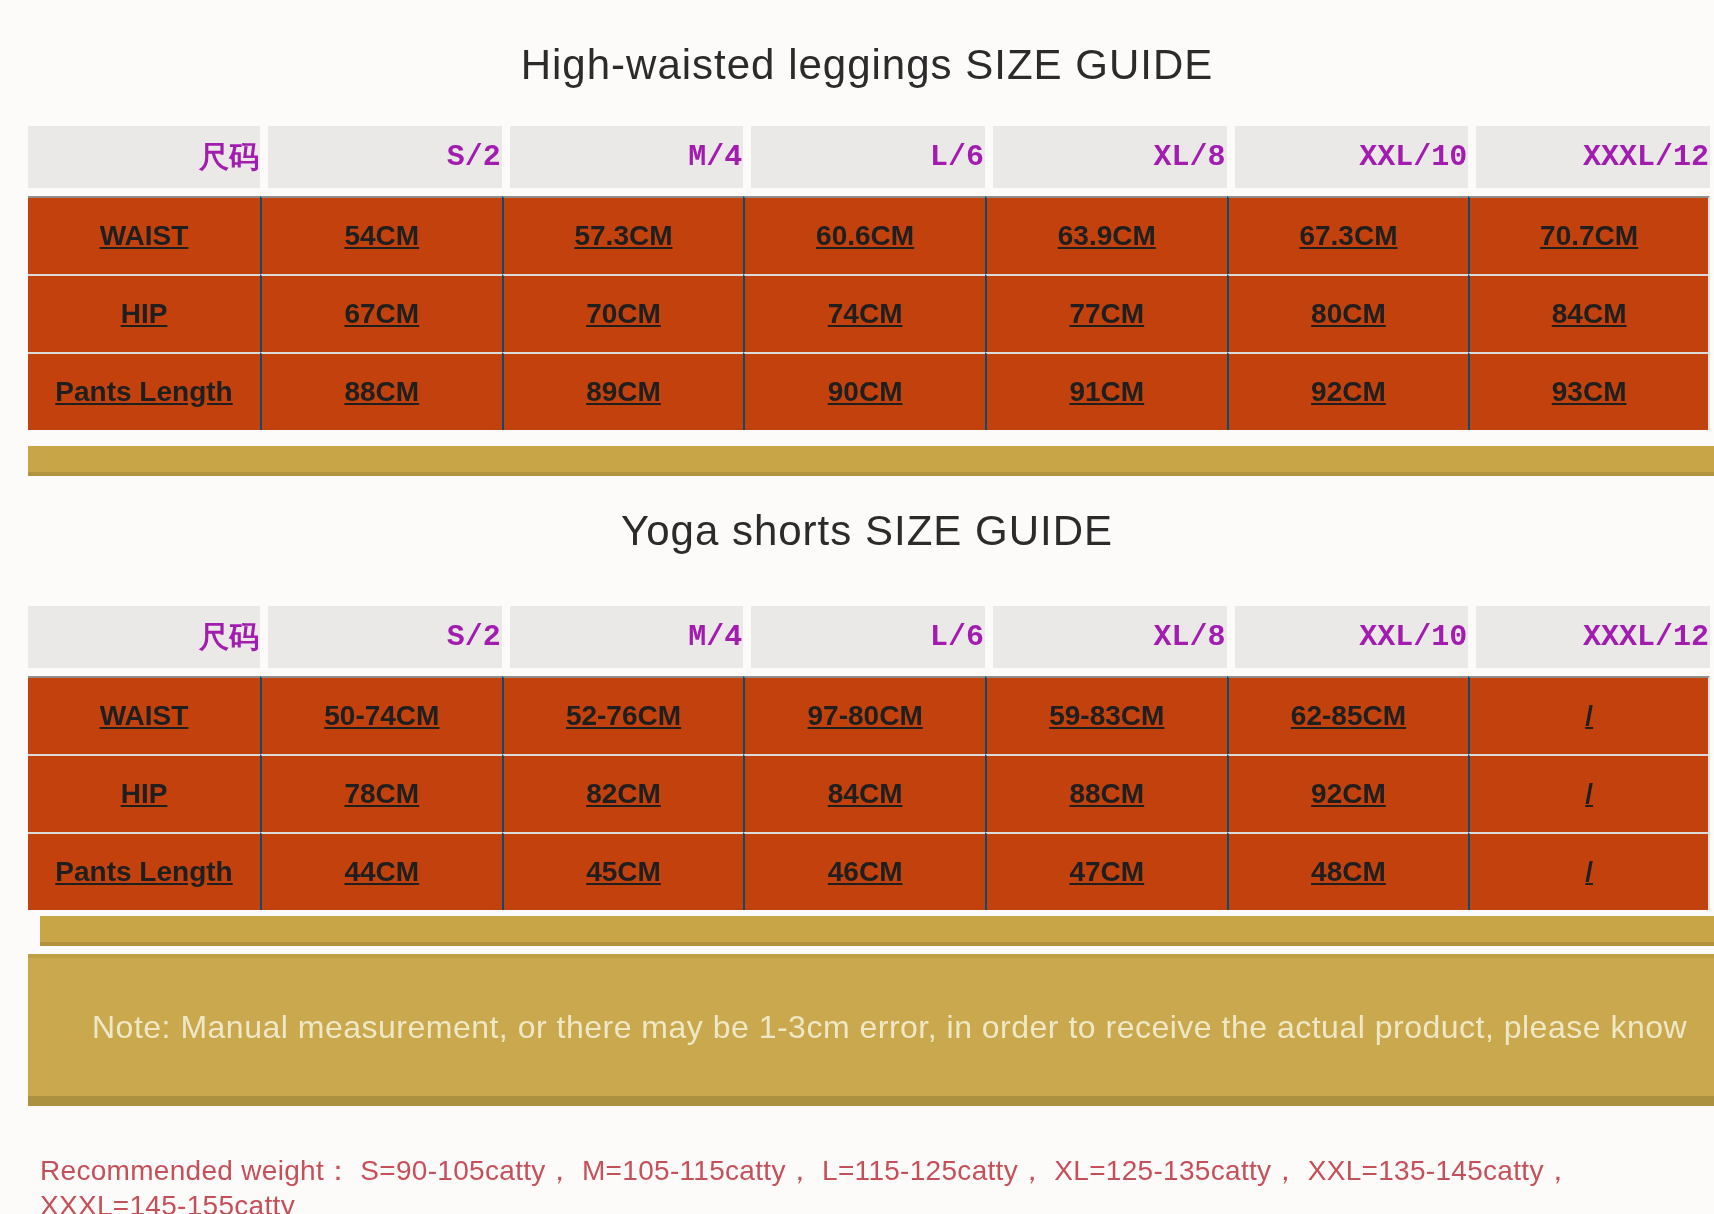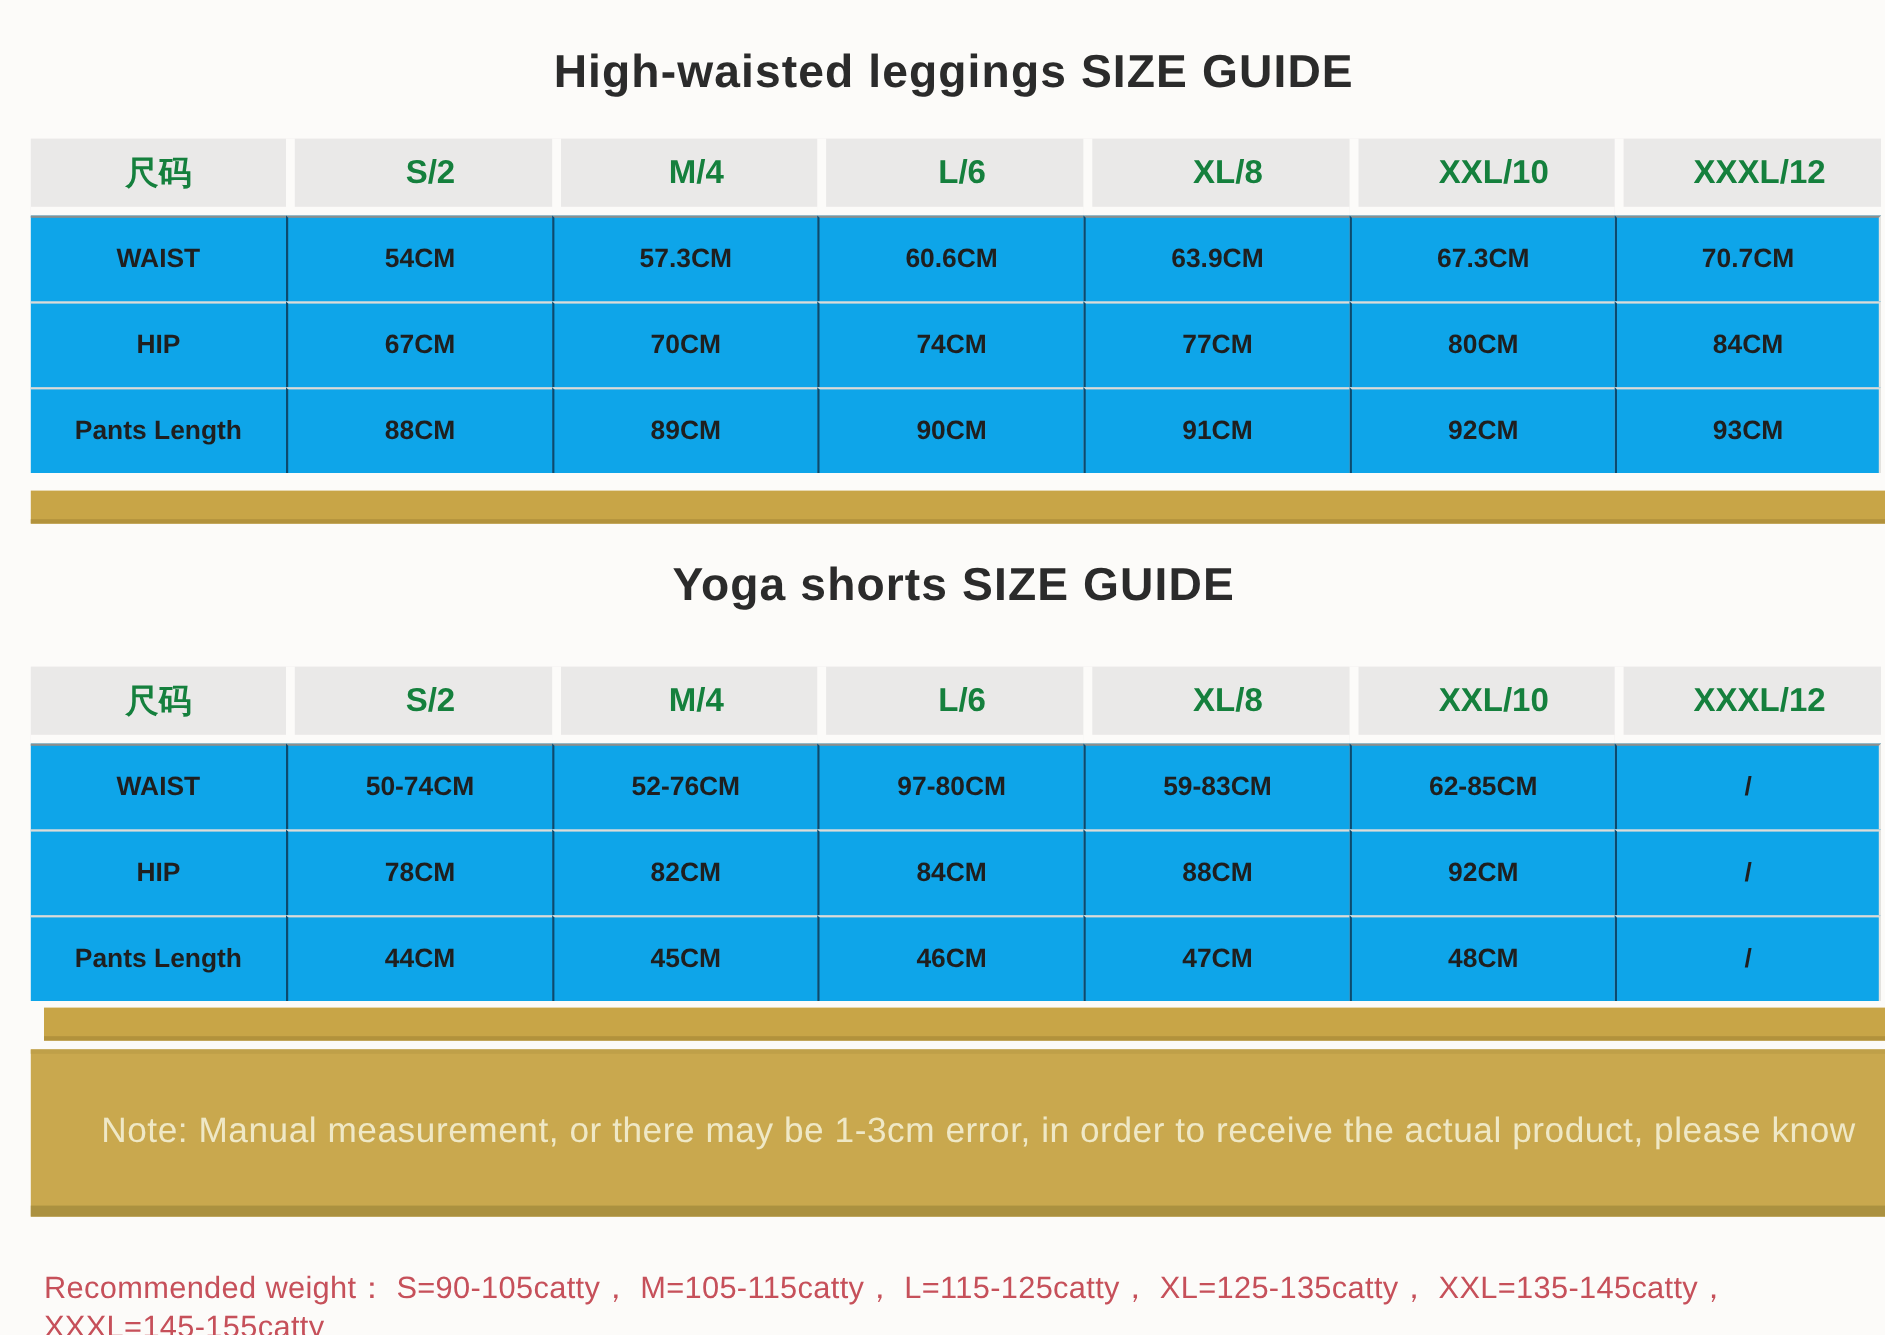--- a/index.html
+++ b/index.html
@@ -10,21 +10,21 @@
     background:#fcfbf9;
     font-family:"Liberation Sans","DejaVu Sans",sans-serif;
     color:#242424;
     overflow:hidden;
   }
   .guide-title{
     padding-top:40px;
     text-align:center;
     font-size:42px;
     line-height:50px;
-    font-weight:700;
+    font-weight:400;
     color:#2b2b2b;
     letter-spacing:1px;
     padding-left:20px; 
   }
   .guide-title.second{
     padding-top:0;
     margin-top:30px;
   }
   table.size-table{
     margin:36px 0 0 28px;
@@ -35,38 +35,40 @@
   }
   table.size-table.second{
     margin-top:50px;
   }
   .size-table col.label-col{width:232px;}
   .size-table th{
     height:60px;
     background:#eae9e8;
     font-size:30px;
     font-weight:700;
-    color:#15803d;
-    text-align:center;
+    color:#a21caf;
+    text-align:right;
     vertical-align:middle;
     border-bottom:8px solid #fcfbf9;
+    font-family:Liberation Mono, monospace;
   }
   .size-table th + th{
     border-left:8px solid #fcfbf9;
     padding-left:14px;
   }
   .size-table tbody td{
     height:74px;
-    background:#0ea5e9;
-    font-size:24px;
+    background:#c2410c;
+    font-size:28px;
     font-weight:700;
     color:#1f1f1f;
     text-align:center;
     vertical-align:middle;
     border-top:2px solid #dcdbd7;
+    text-decoration:underline;
   }
   .size-table tbody td + td{
     border-left:2px solid #0c4a6e;
   }
   .size-table tbody td:last-child{
     border-right:2px solid #e4e3df;
   }
   .size-table tbody tr:first-child td{
     border-top:2px solid #8f8e8b;
   }

